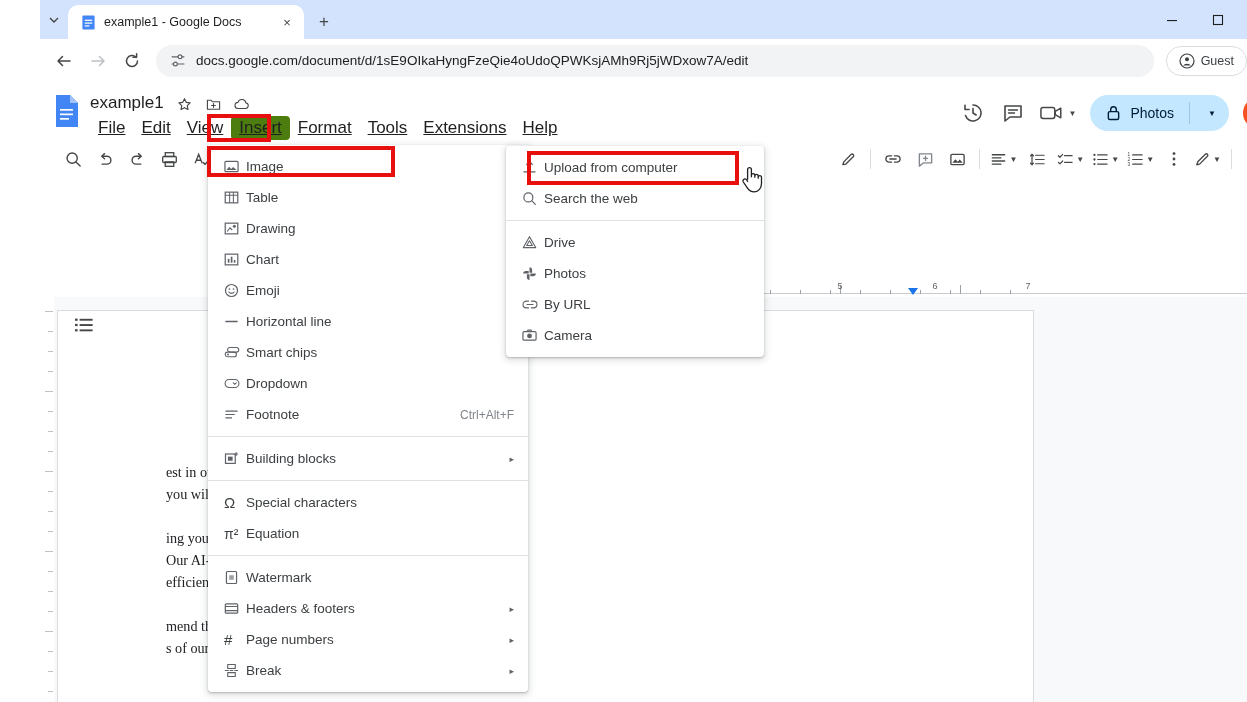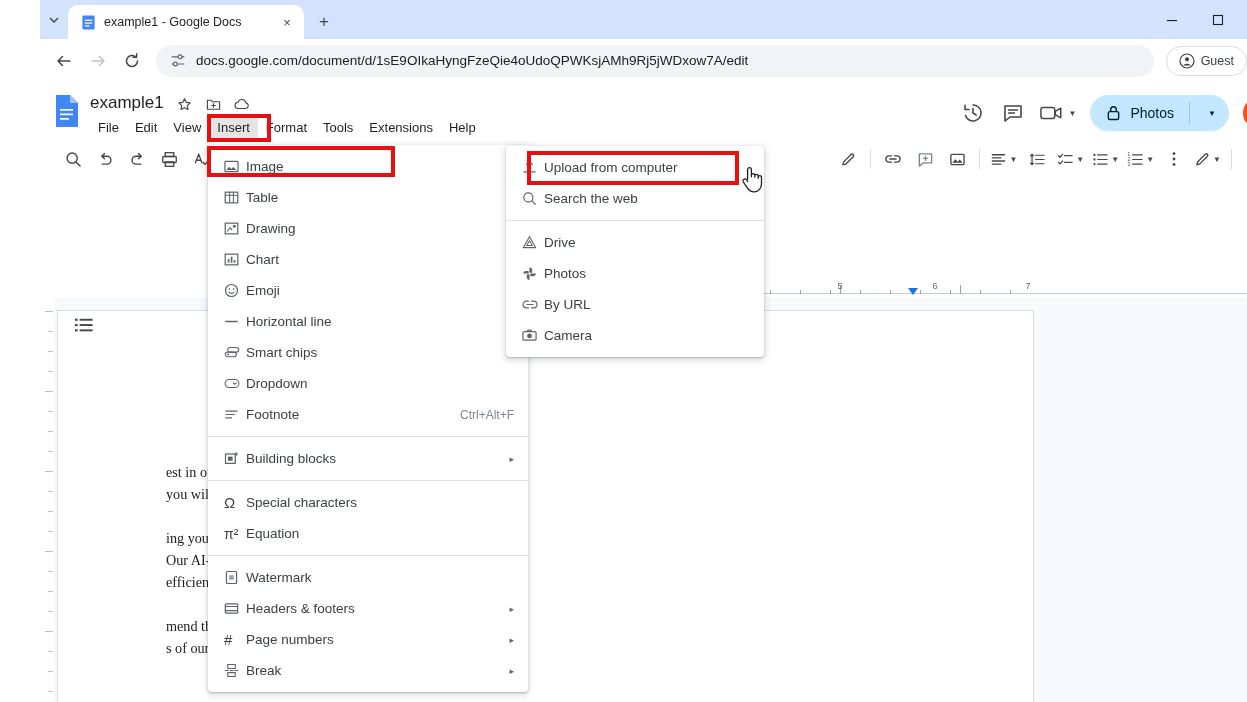--- a/index.html
+++ b/index.html
@@ -69,22 +69,22 @@
   
   .docs { position:absolute; left:0; top:83px; width:1247px; height:619px; background:#fff; }
 
   .docs-header { height:58px; display:flex; align-items:flex-start; padding: 6px 10px 0 10px; position:relative; }
   .docs-logo { width:34px; height:44px; display:flex; align-items:center; justify-content:center; margin-right:6px;}
   .docs-titleblock { display:flex; flex-direction:column; }
   .docs-titlerow { display:flex; align-items:flex-end; gap:12px; height:24px; }
   .docs-title { font-size:17px; color:#1f1f1f; }
   .ticon { width:17px;height:17px;display:flex;align-items:center;justify-content:center;color:#444746;font-size:13px; }
   .menubar { display:flex; align-items:center; height:26px; margin-top:2px; }
-  .menu-item { font-size:13px; color:#1f1f1f; padding: 4px 8px; border-radius:4px; line-height:16px;}
-  .menu-item.active { background:#e5e5e5; }
+  .menu-item { font-size:17px; color:#1f1f1f; padding: 4px 8px; border-radius:4px; line-height:16px;text-decoration:underline;}
+  .menu-item.active { background:#4d7c0f; }
 
   .hdr-right { position:absolute; right:12px; top:12px; display:flex; align-items:center; gap:14px; }
   .hicon { width:26px; height:26px; display:flex; align-items:center; justify-content:center; color:#444746; }
   .hicon.withcaret { width:auto; gap:4px; }
   .caret { font-size:8px; color:#444746; }
   .share-btn {
     height:36px; background:#c2e7ff; border-radius:18px; display:flex; align-items:center;
     padding:0 6px 0 16px; gap:9px; color:#001d35; font-size:14px;
   }
   .share-div { width:1px; height:22px; background:#9cc7e6; margin: 0 2px 0 6px; }

